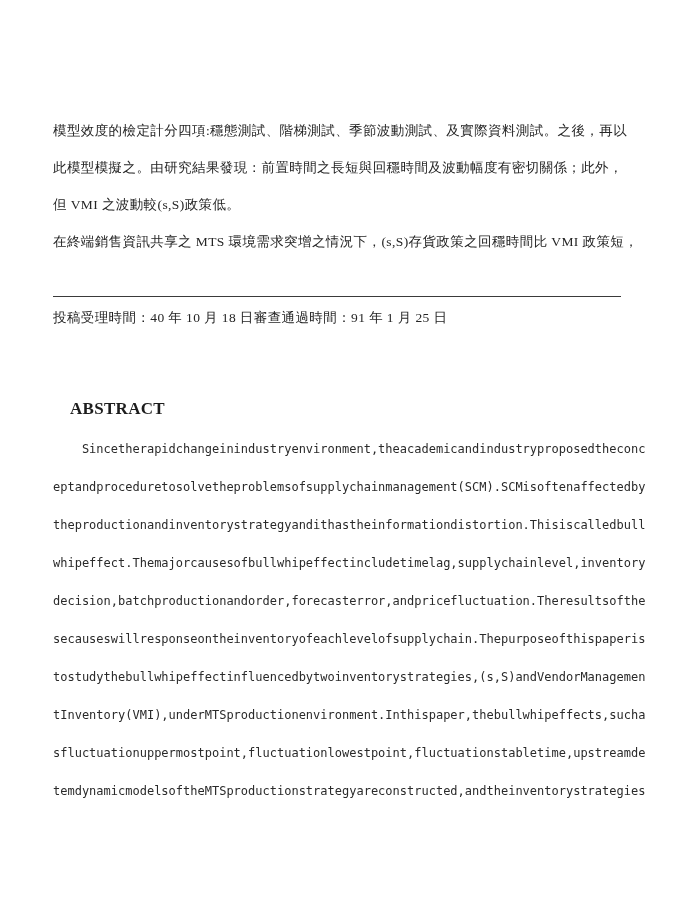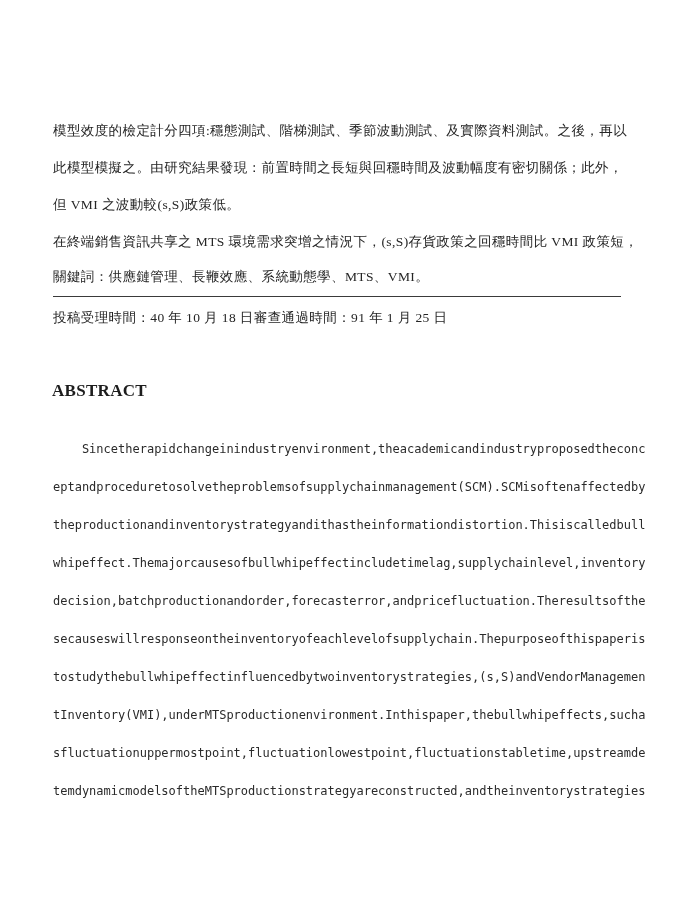--- a/index.html
+++ b/index.html
@@ -48,21 +48,21 @@
     left: 53px;
     top: 309px;
     font-size: 13.5px;
     letter-spacing: 0.4px;
     white-space: pre;
   }
   .abstract-heading {
     position: absolute;
     left: 52px;
     top: 381px;
-    margin: 0;
+    margin: 18px;
     font-family: "Liberation Serif", "DejaVu Serif", serif;
     font-weight: bold;
     font-size: 17px;
     letter-spacing: 0.3px;
     color: #1d1d1d;
   }
   .en-para {
     position: absolute;
     left: 53px;
     top: 430px;
@@ -81,21 +81,20 @@
 
 <div class="page">
 
   <div class="cn-para">
       <div class="cn-line">模型效度的檢定計分四項:穩態測試、階梯測試、季節波動測試、及實際資料測試。之後，再以</div>
       <div class="cn-line">此模型模擬之。由研究結果發現：前置時間之長短與回穩時間及波動幅度有密切關係；此外，</div>
       <div class="cn-line">但 VMI 之波動較(s,S)政策低。</div>
       <div class="cn-line">在終端銷售資訊共享之 MTS 環境需求突增之情況下，(s,S)存貨政策之回穩時間比 VMI 政策短，</div>
     </div>
 
-  <div class="keywords">關鍵詞：供應鏈管理、長鞭效應、系統動態學、MTS、VMI。</div>
 
   <div class="divider"></div>
 
   <div class="submission">投稿受理時間：40 年 10 月 18 日審查通過時間：91 年 1 月 25 日</div>
 
   <h1 class="abstract-heading">ABSTRACT</h1>
 
   <div class="en-para">
       <div class="en-line">    Sincetherapidchangeinindustryenvironment,theacademicandindustryproposedtheconc</div>
       <div class="en-line">eptandproceduretosolvetheproblemsofsupplychainmanagement(SCM).SCMisoftenaffectedby</div>

